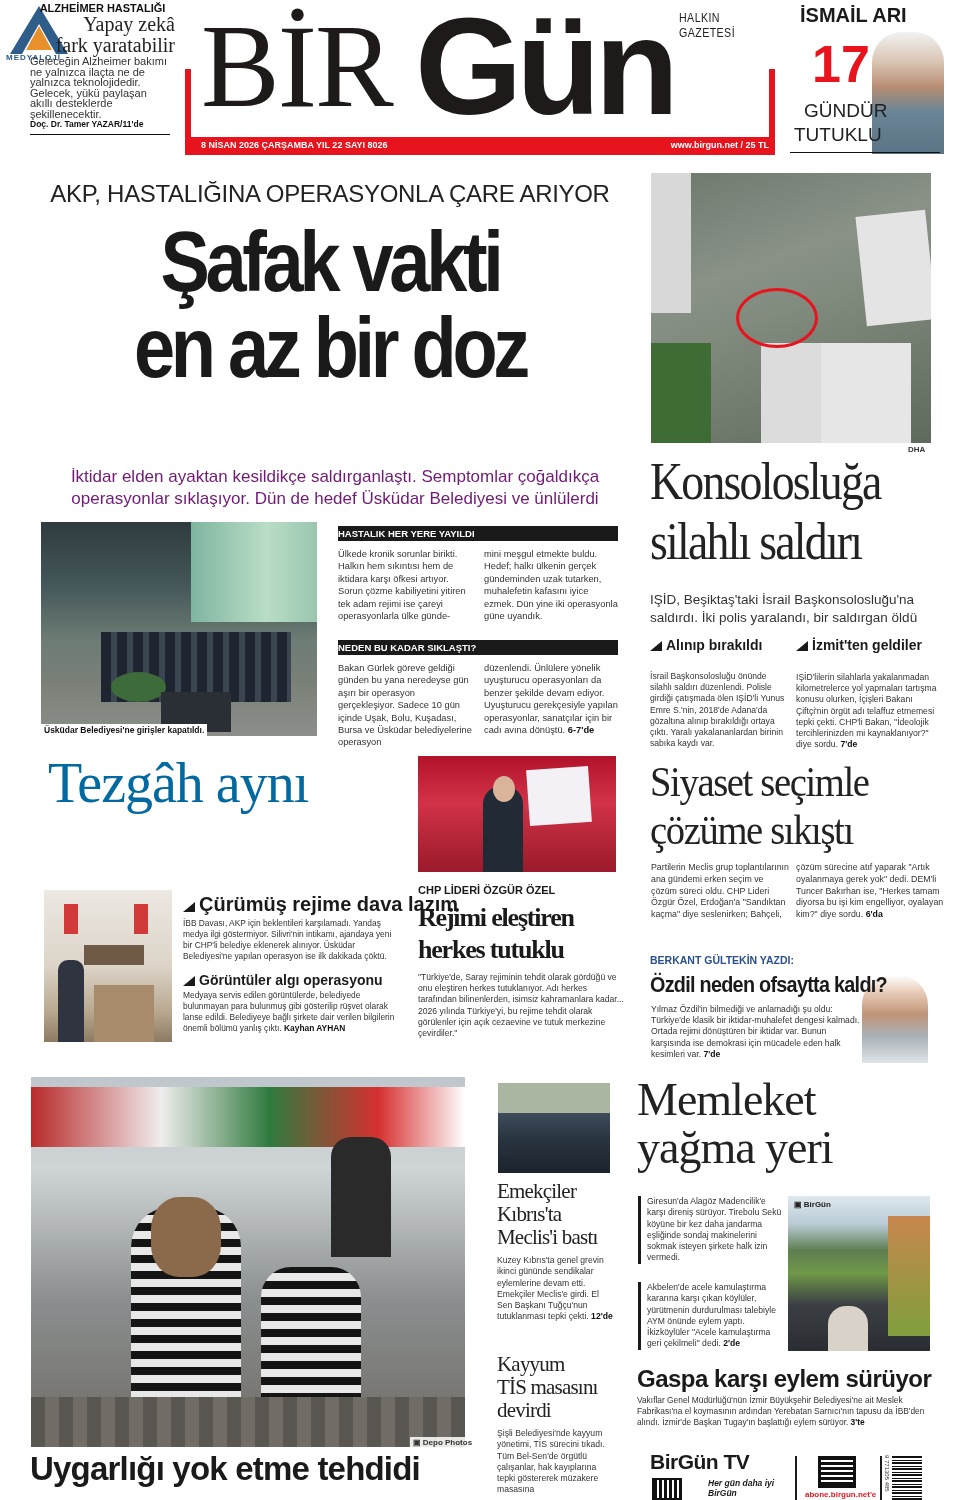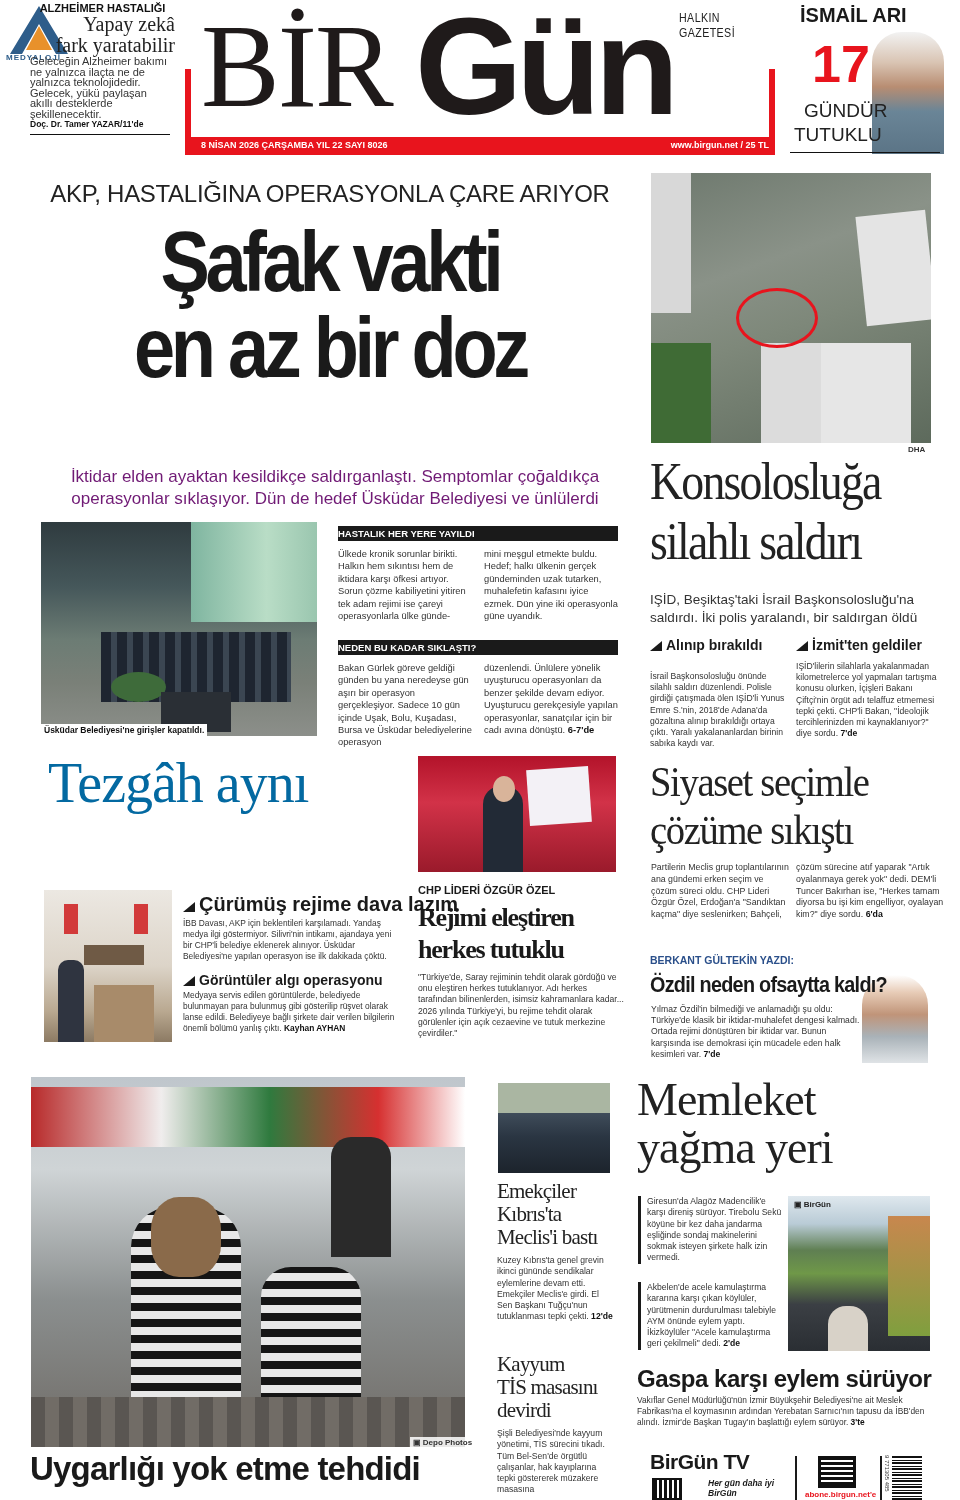--- a/index.html
+++ b/index.html
@@ -98,21 +98,21 @@
   <div>silahlı saldırı</div>
 </div>
 <div class="abs" style="left:650px;top:591px;width:300px;font-size:13.5px;line-height:18px;color:#333">IŞİD, Beşiktaş'taki İsrail Başkonsolosluğu'na saldırdı. İki polis yaralandı, bir saldırgan öldü</div>
 
 <div class="abs" style="left:650px;top:637px;width:140px">
   <div style="font-weight:bold;font-size:14px;white-space:nowrap"><span class="tri"></span><span>Alınıp bırakıldı</span></div>
   <div class="body-txt" style="font-size:8.6px;line-height:11.2px;margin-top:18px">İsrail Başkonsolosluğu önünde silahlı saldırı düzenlendi. Polisle girdiği çatışmada ölen IŞİD'li Yunus Emre S.'nin, 2018'de Adana'da gözaltına alınıp bırakıldığı ortaya çıktı. Yaralı yakalananlardan birinin sabıka kaydı var.</div>
 </div>
 <div class="abs" style="left:796px;top:637px;width:150px">
   <div style="font-weight:bold;font-size:14px;white-space:nowrap"><span class="tri"></span><span>İzmit'ten geldiler</span></div>
-  <div class="body-txt" style="font-size:8.6px;line-height:11.2px;margin-top:8px">
+  <div class="body-txt" style="font-size:8.6px;line-height:11.2px;margin-top:19px">
     <span>IŞİD'lilerin silahlarla yakalanmadan kilometrelerce yol yapmaları tartışma konusu olurken, İçişleri Bakanı Çiftçi'nin örgüt adı telaffuz etmemesi tepki çekti. CHP'li Bakan, "İdeolojik tercihlerinizden mi kaynaklanıyor?" diye sordu.</span>
     <span class="ref">7'de</span>
   </div>
 </div>
 
 <div class="abs serif" style="left:48px;top:752px;width:360px;font-size:56px;line-height:62px;color:#0369a1;letter-spacing:-1px">
   <div>Tezgâh aynı</div>
 </div>
 
 <div class="photo" style="left:44px;top:890px;width:128px;height:152px;background:linear-gradient(180deg,#ece8e2 0%,#dcd4c8 50%,#b9a890 80%,#8c7a63 100%)">

